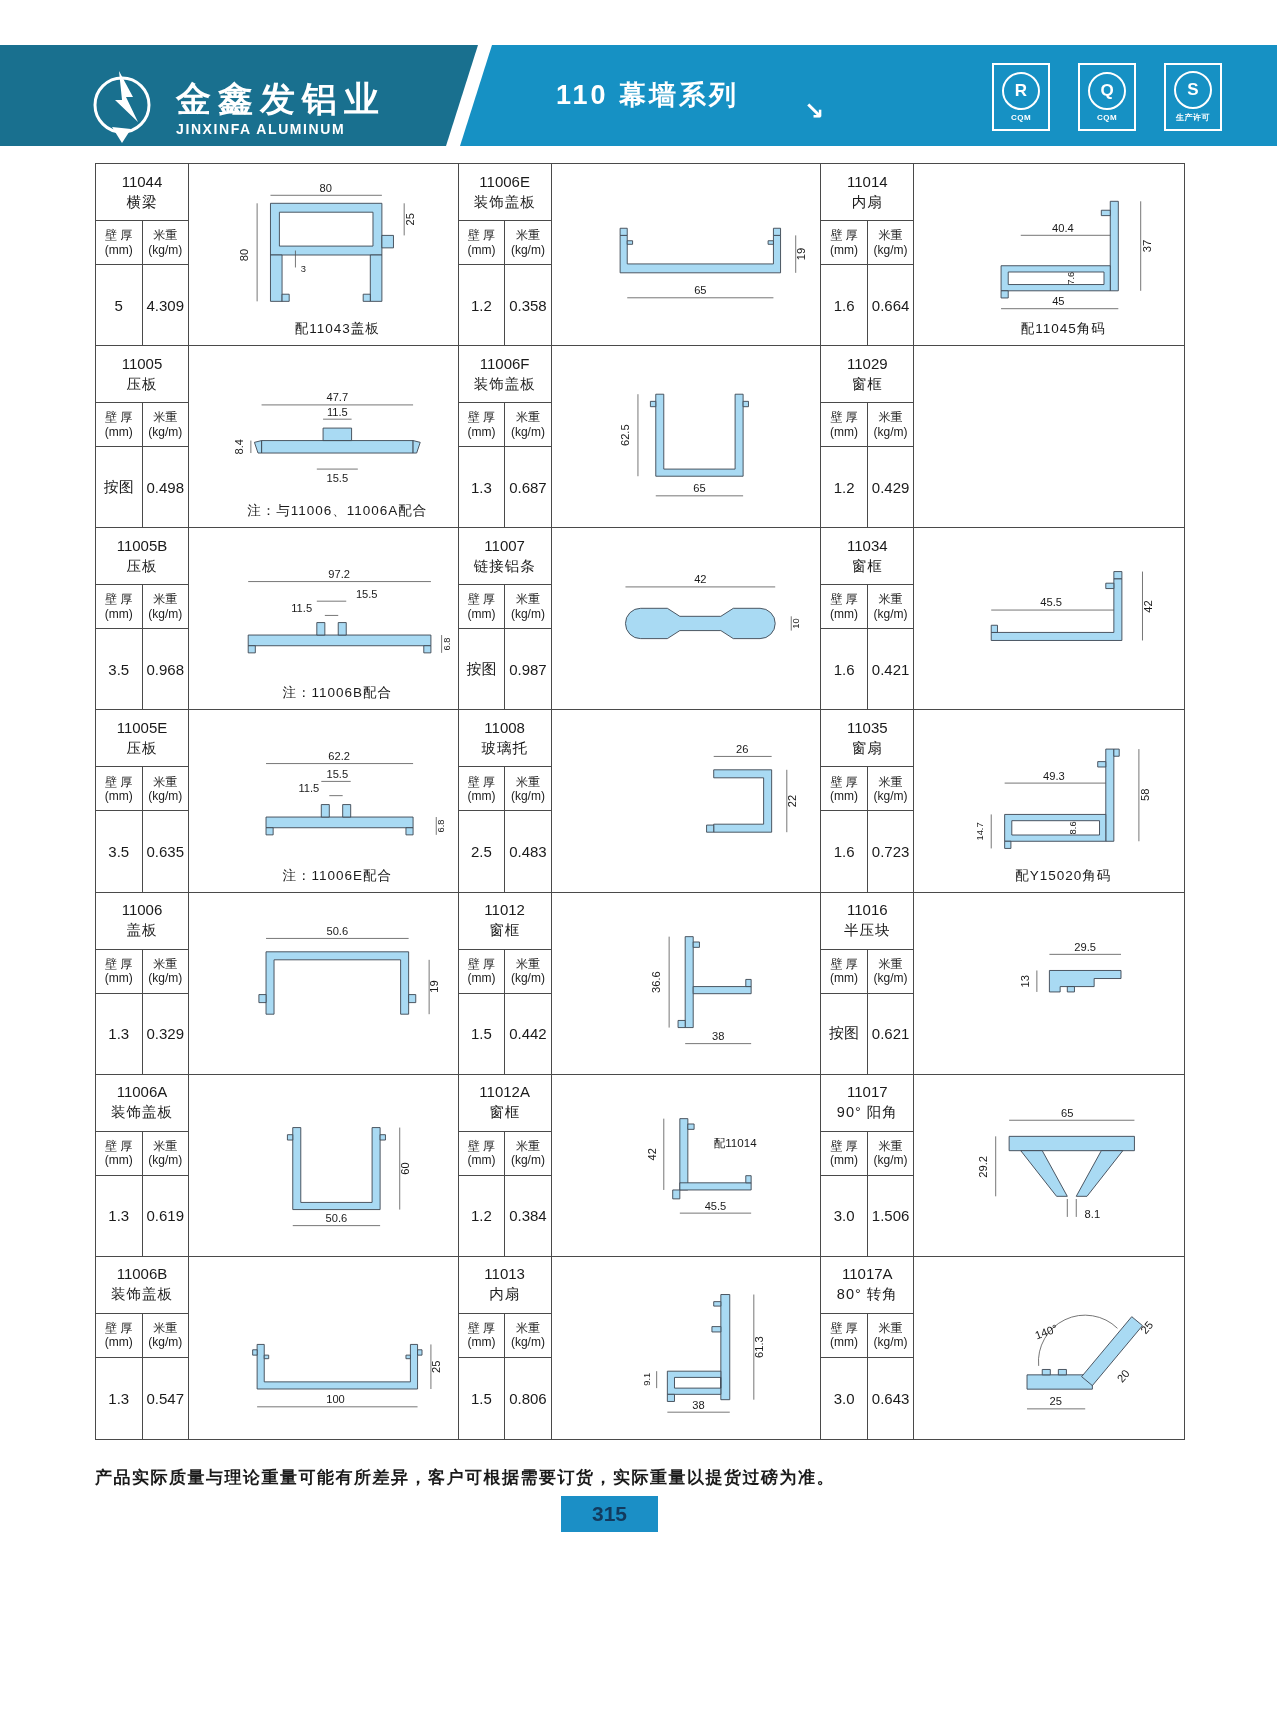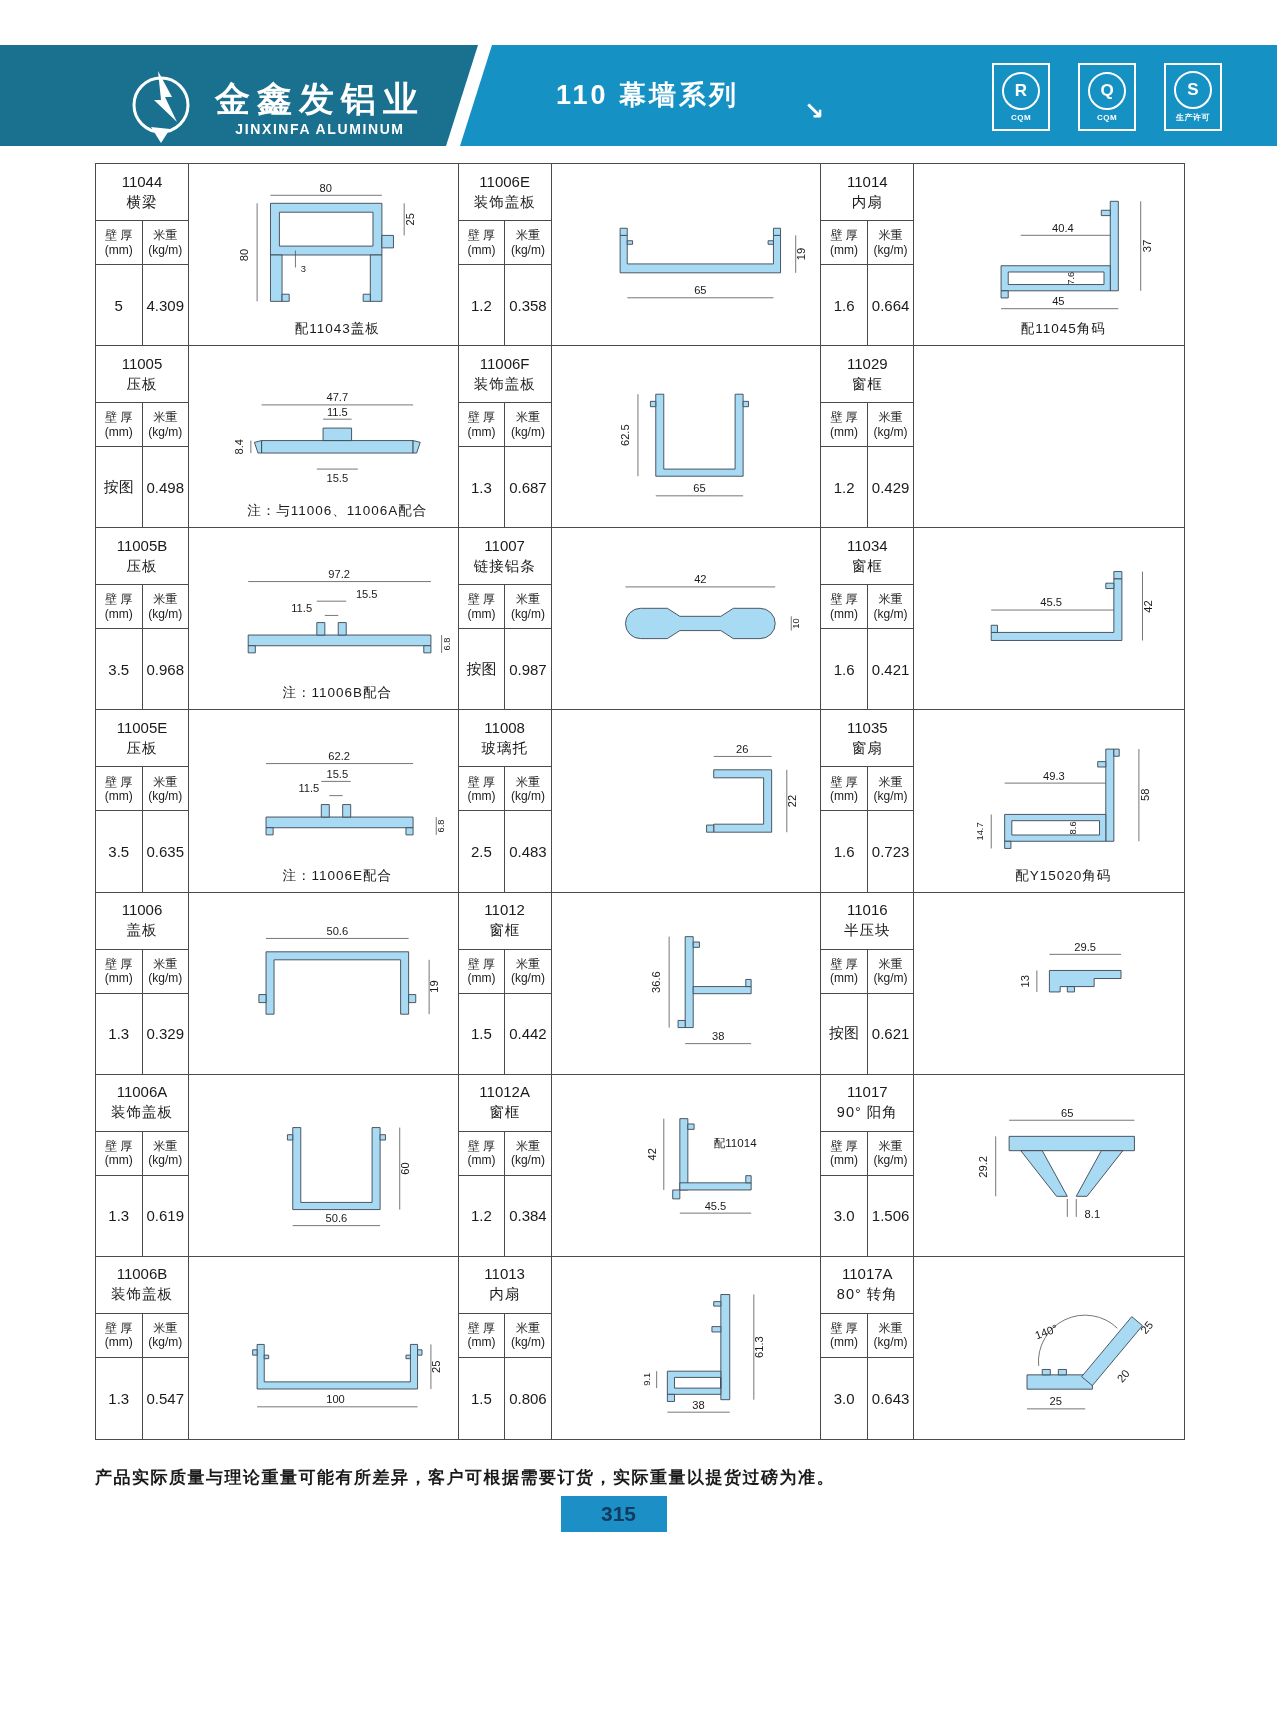--- a/index.html
+++ b/index.html
@@ -1,28 +1,28 @@
 <!DOCTYPE html>
 <html><head>
 <meta charset="utf-8">
 <style>
   html,body{margin:0;padding:0;background:#e8e8e8;}
   .page{position:relative;width:1277px;height:1721px;background:#fff;margin:0 auto;
         font-family:"Liberation Sans","DejaVu Sans",sans-serif;color:#1a1a1a;overflow:hidden;}
   
   .band{position:absolute;top:45px;left:0;width:1277px;height:101px;}
   .band-left{position:absolute;left:0;top:0;width:480px;height:127px;background:#19708f;
-             clip-path:polygon(0 0,478px 0,446px 101px,0 101px);display:flex;align-items:center;padding-left:39px;}
+             clip-path:polygon(0 0,478px 0,446px 101px,0 101px);display:flex;align-items:center;}
   .band-right{position:absolute;left:456px;top:0;width:821px;height:101px;background:#1691c4;
               clip-path:polygon(36px 0,821px 0,821px 101px,4px 101px);}
   .logo-wrap{display:flex;align-items:center;margin-left:88px;}
   .logo-svg{width:74px;height:84px;}
   .co-names{margin-left:14px;color:#fff;}
   .co-cn{font-size:35px;font-weight:bold;letter-spacing:7px;line-height:1.1;}
-  .co-en{font-size:14px;font-weight:bold;letter-spacing:1.6px;margin-top:2px;text-align:center;}
+  .co-en{font-size:14px;font-weight:bold;letter-spacing:1.6px;margin-top:2px;}
   .series{position:absolute;left:100px;top:32px;color:#ffffff;font-size:27px;font-weight:bold;letter-spacing:3px;}
   .series-arrow{position:absolute;left:348px;top:52px;color:#fff;font-size:24px;font-weight:bold;}
   .badges{position:absolute;right:55px;top:18px;display:flex;gap:28px;}
   .badge{width:54px;height:64px;border:2px solid #fff;display:flex;flex-direction:column;
          align-items:center;justify-content:center;color:#fff;}
   .badge-circle{width:34px;height:34px;border:2px solid #fff;border-radius:50%;display:flex;
                 align-items:center;justify-content:center;font-size:17px;font-weight:bold;}
   .badge-sub{font-size:8px;font-weight:bold;margin-top:3px;letter-spacing:0.5px;}
   
   .grid{position:absolute;left:95px;top:163px;width:1090px;height:1277px;
@@ -48,21 +48,21 @@
   
   .pf{fill:#a9daf3;stroke:#3b4450;stroke-width:1;fill-rule:evenodd;}
   .dl{stroke:#555;stroke-width:0.9;fill:none;}
   .dt{font-family:"Liberation Sans","DejaVu Sans",sans-serif;font-size:12.5px;fill:#1a1a1a;}
   .dts{font-size:10.5px;}
   .nt{font-family:"Liberation Sans","DejaVu Sans",sans-serif;font-size:13px;fill:#1a1a1a;}
   
   .footnote{position:absolute;left:95px;top:1466px;font-size:17px;font-weight:bold;letter-spacing:1.5px;}
   .pagebox{position:absolute;left:561px;top:1496px;width:97px;height:36px;background:#1b8fc6;
            color:#123a5e;display:flex;align-items:center;justify-content:center;
-           font-size:21px;font-weight:bold;padding-left:9px;}
+           font-size:21px;font-weight:bold;}
 </style>
 </head>
 <body>
 
 <div class="page">
 
   <div class="band">
     <div class="band-left">
       <div class="logo-wrap">
         <svg class="logo-svg" viewBox="0 0 74 84">

